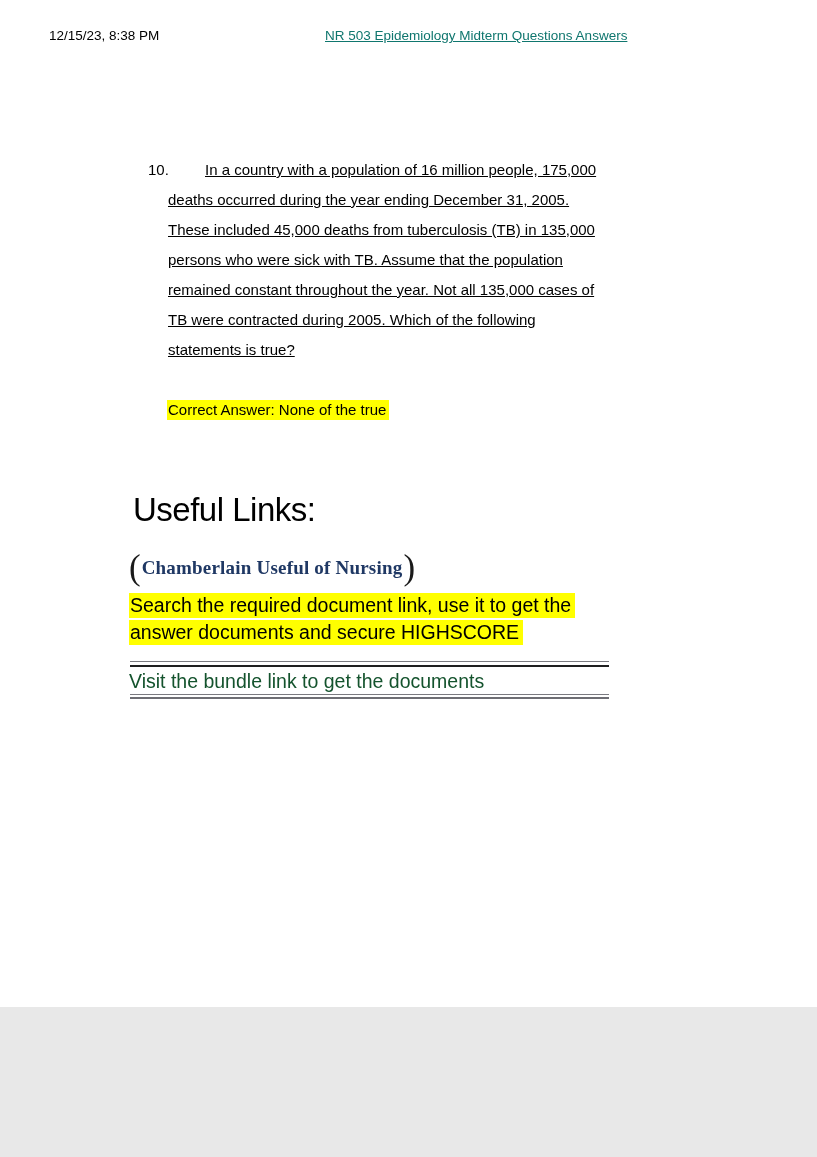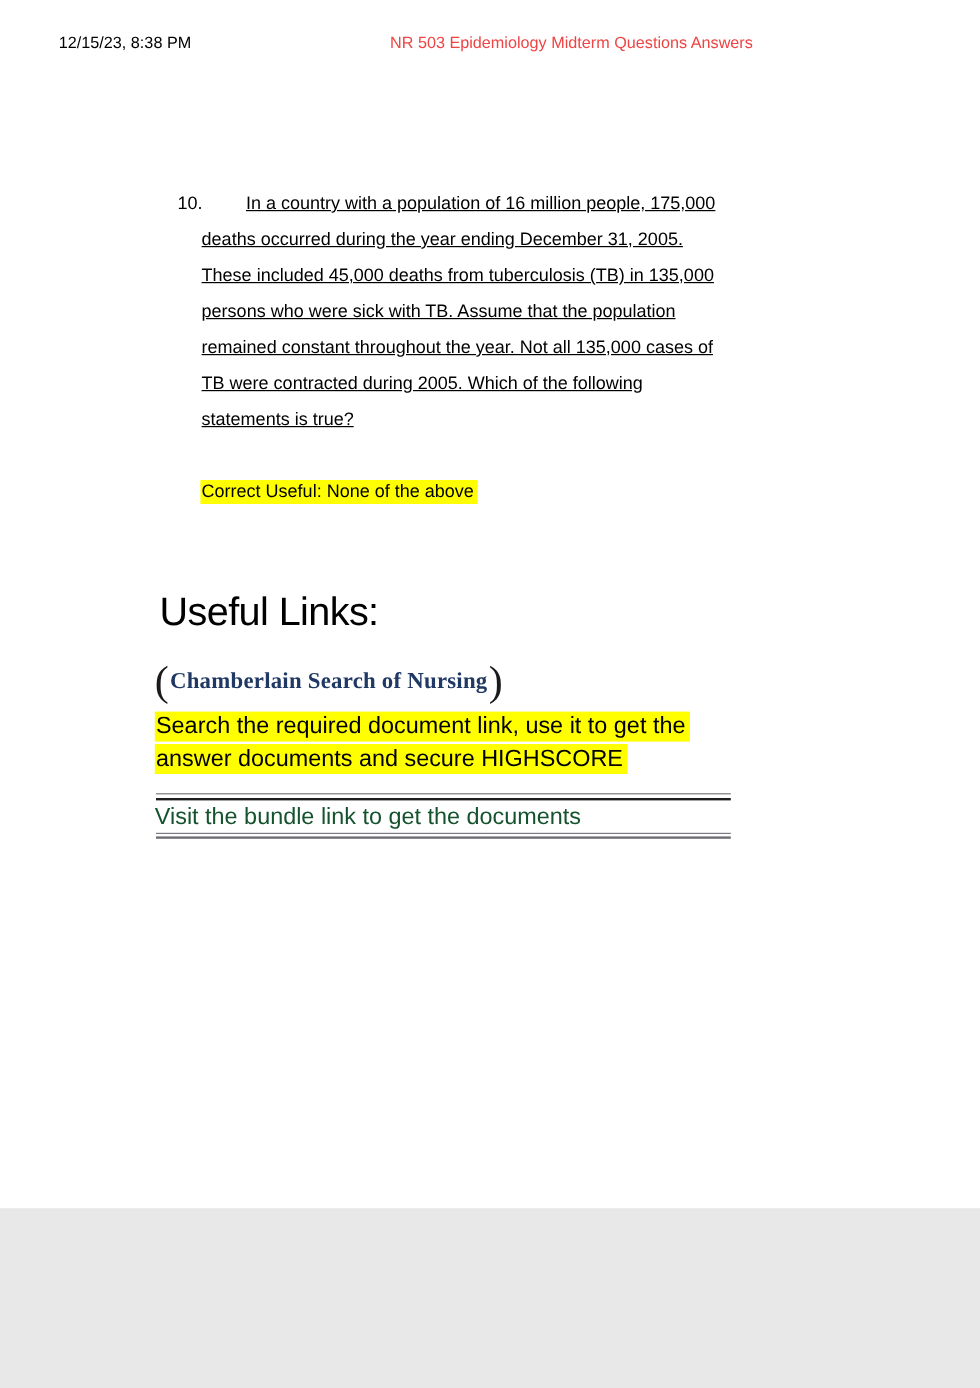--- a/index.html
+++ b/index.html
@@ -9,21 +9,21 @@
     width:817px; height:1007px;
     margin:0 auto;
     background:#ffffff;
     font-family:"Liberation Sans", sans-serif;
     color:#000;
     overflow:hidden;
   }
 
   
   .hdr-date   { position:absolute; top:28px; left:49px;  font-size:13.5px; color:#000; }
-  .hdr-title  { position:absolute; top:28px; left:325px; font-size:13.5px; color:#ef4444; }
+  .hdr-title  { position:absolute; top:28px; left:325px; font-size:13.5px; color:#0f766e;text-decoration:underline; }
   .ftr-source { position:absolute; top:1109px; left:49px;  font-size:13.5px; color:#000; }
   .ftr-page   { position:absolute; top:1065px; right:45px; font-size:13.5px; color:#404040; }
 
   
   .q-number {
     position:absolute; top:155px; left:148px;
     font-size:15px; line-height:30px;
   }
   .q-text {
     position:absolute; top:155px; left:168px; width:470px;
@@ -94,28 +94,28 @@
   <div class="q-number">10.</div>
   <div class="q-text">In a country with a population of 16 million people, 175,000
 deaths occurred during the year ending December 31, 2005.
 These included 45,000 deaths from tuberculosis (TB) in 135,000
 persons who were sick with TB. Assume that the population
 remained constant throughout the year. Not all 135,000 cases of
 TB were contracted during 2005. Which of the following
 statements is true?</div>
 
   <div class="answer-line">
-    <span class="hl">Correct Useful: None of the above</span>
+    <span class="hl">Correct Answer: None of the true</span>
   </div>
 
   <div class="links-heading">Useful Links:</div>
 
   <div class="subtitle">
     <span class="paren">(</span>
-    <span class="subtitle-text">Chamberlain Search of Nursing</span>
+    <span class="subtitle-text">Chamberlain Useful of Nursing</span>
     <span class="paren">)</span>
   </div>
 
   <div class="search-note">
     <span class="hl2">Search the required document link, use it to get the
 answer documents and secure HIGHSCORE</span>
   </div>
 
   <div class="rule rule-1"></div>
 

